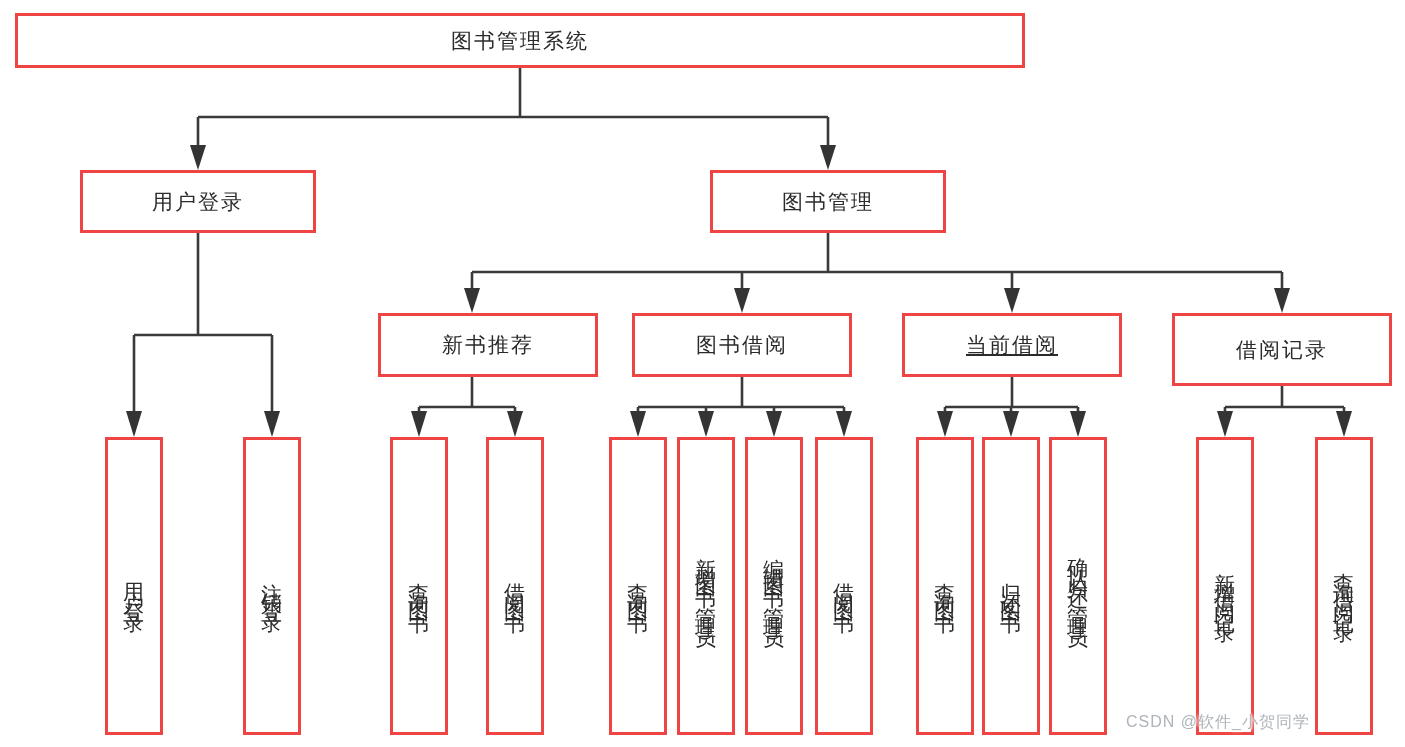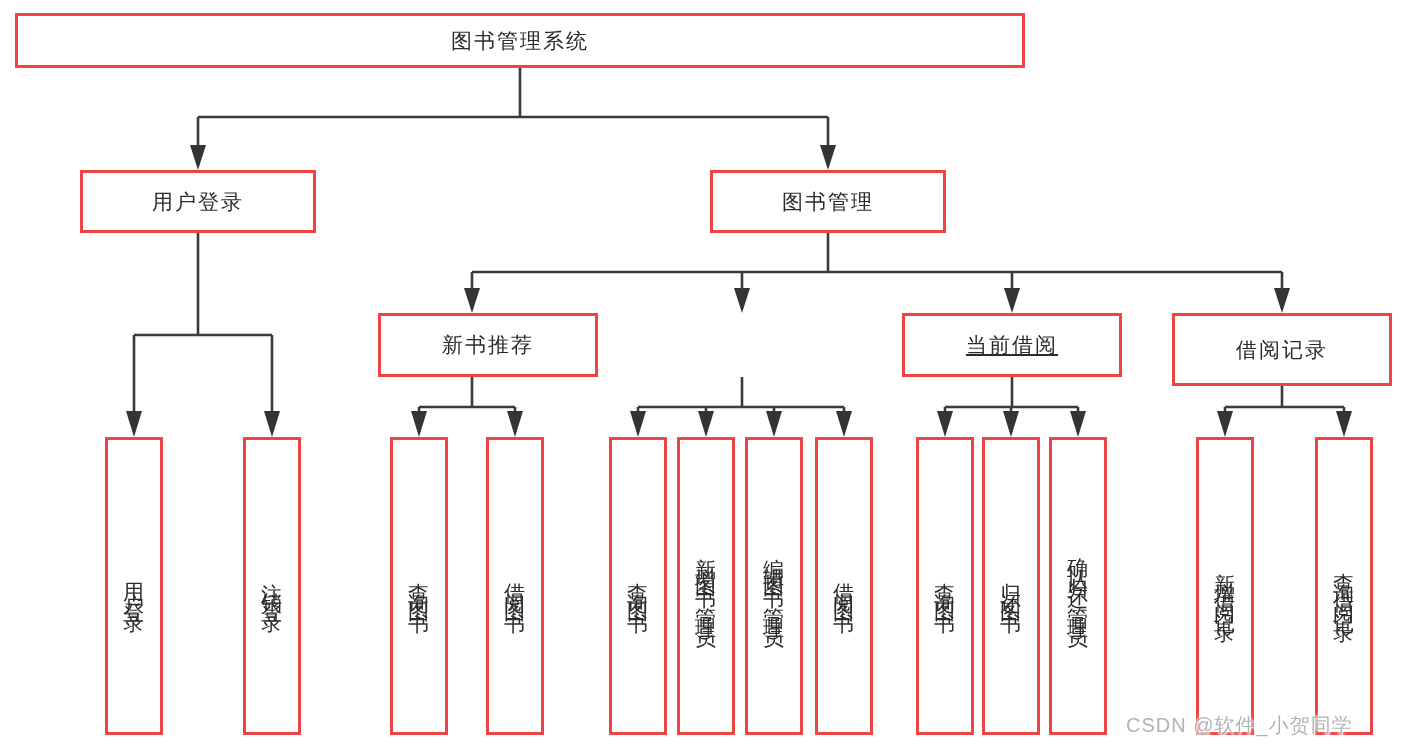--- a/index.html
+++ b/index.html
@@ -39,21 +39,21 @@
     font-size: 21px;
     line-height: 1;
     letter-spacing: 10px;
     white-space: normal;
   }
   .watermark {
     position: absolute;
     left: 1126px;
     top: 712px;
     z-index: 5;
-    font-size: 20px;
+    font-size: 16px;
     color: #aeb4b9;
     letter-spacing: 1px;
     white-space: nowrap;
     text-shadow: 0 0 5px #ffffff, 0 0 2px #ffffff, 1px 1px 2px #ffffff;
   }
 </style>
 </head>
 <body>
 
 <div class="stage">
@@ -112,20 +112,23 @@
   <div class="box" style="left:80px; top:170px; width:236px; height:63px;">
     <span class="lbl">用户登录</span>
   </div>
   <div class="box" style="left:710px; top:170px; width:236px; height:63px;">
     <span class="lbl">图书管理</span>
   </div>
 
   <div class="box" style="left:362px; top:313px; width:220px; height:64px;margin-left:16px;">
     <span class="lbl">新书推荐</span>
   </div>
+  <div class="box" style="left:632px; top:313px; width:220px; height:64px;">
+    <span class="lbl">图书借阅</span>
+  </div>
   <div class="box" style="left:902px; top:313px; width:220px; height:64px;text-decoration:underline;">
     <span class="lbl">当前借阅</span>
   </div>
   <div class="box" style="left:1172px; top:313px; width:220px; height:73px;">
     <span class="lbl">借阅记录</span>
   </div>
 
   <div class="box leaf" style="left:105px; top:437px; width:58px; height:298px;">
     <span class="lbl">用户登录</span>
   </div>

